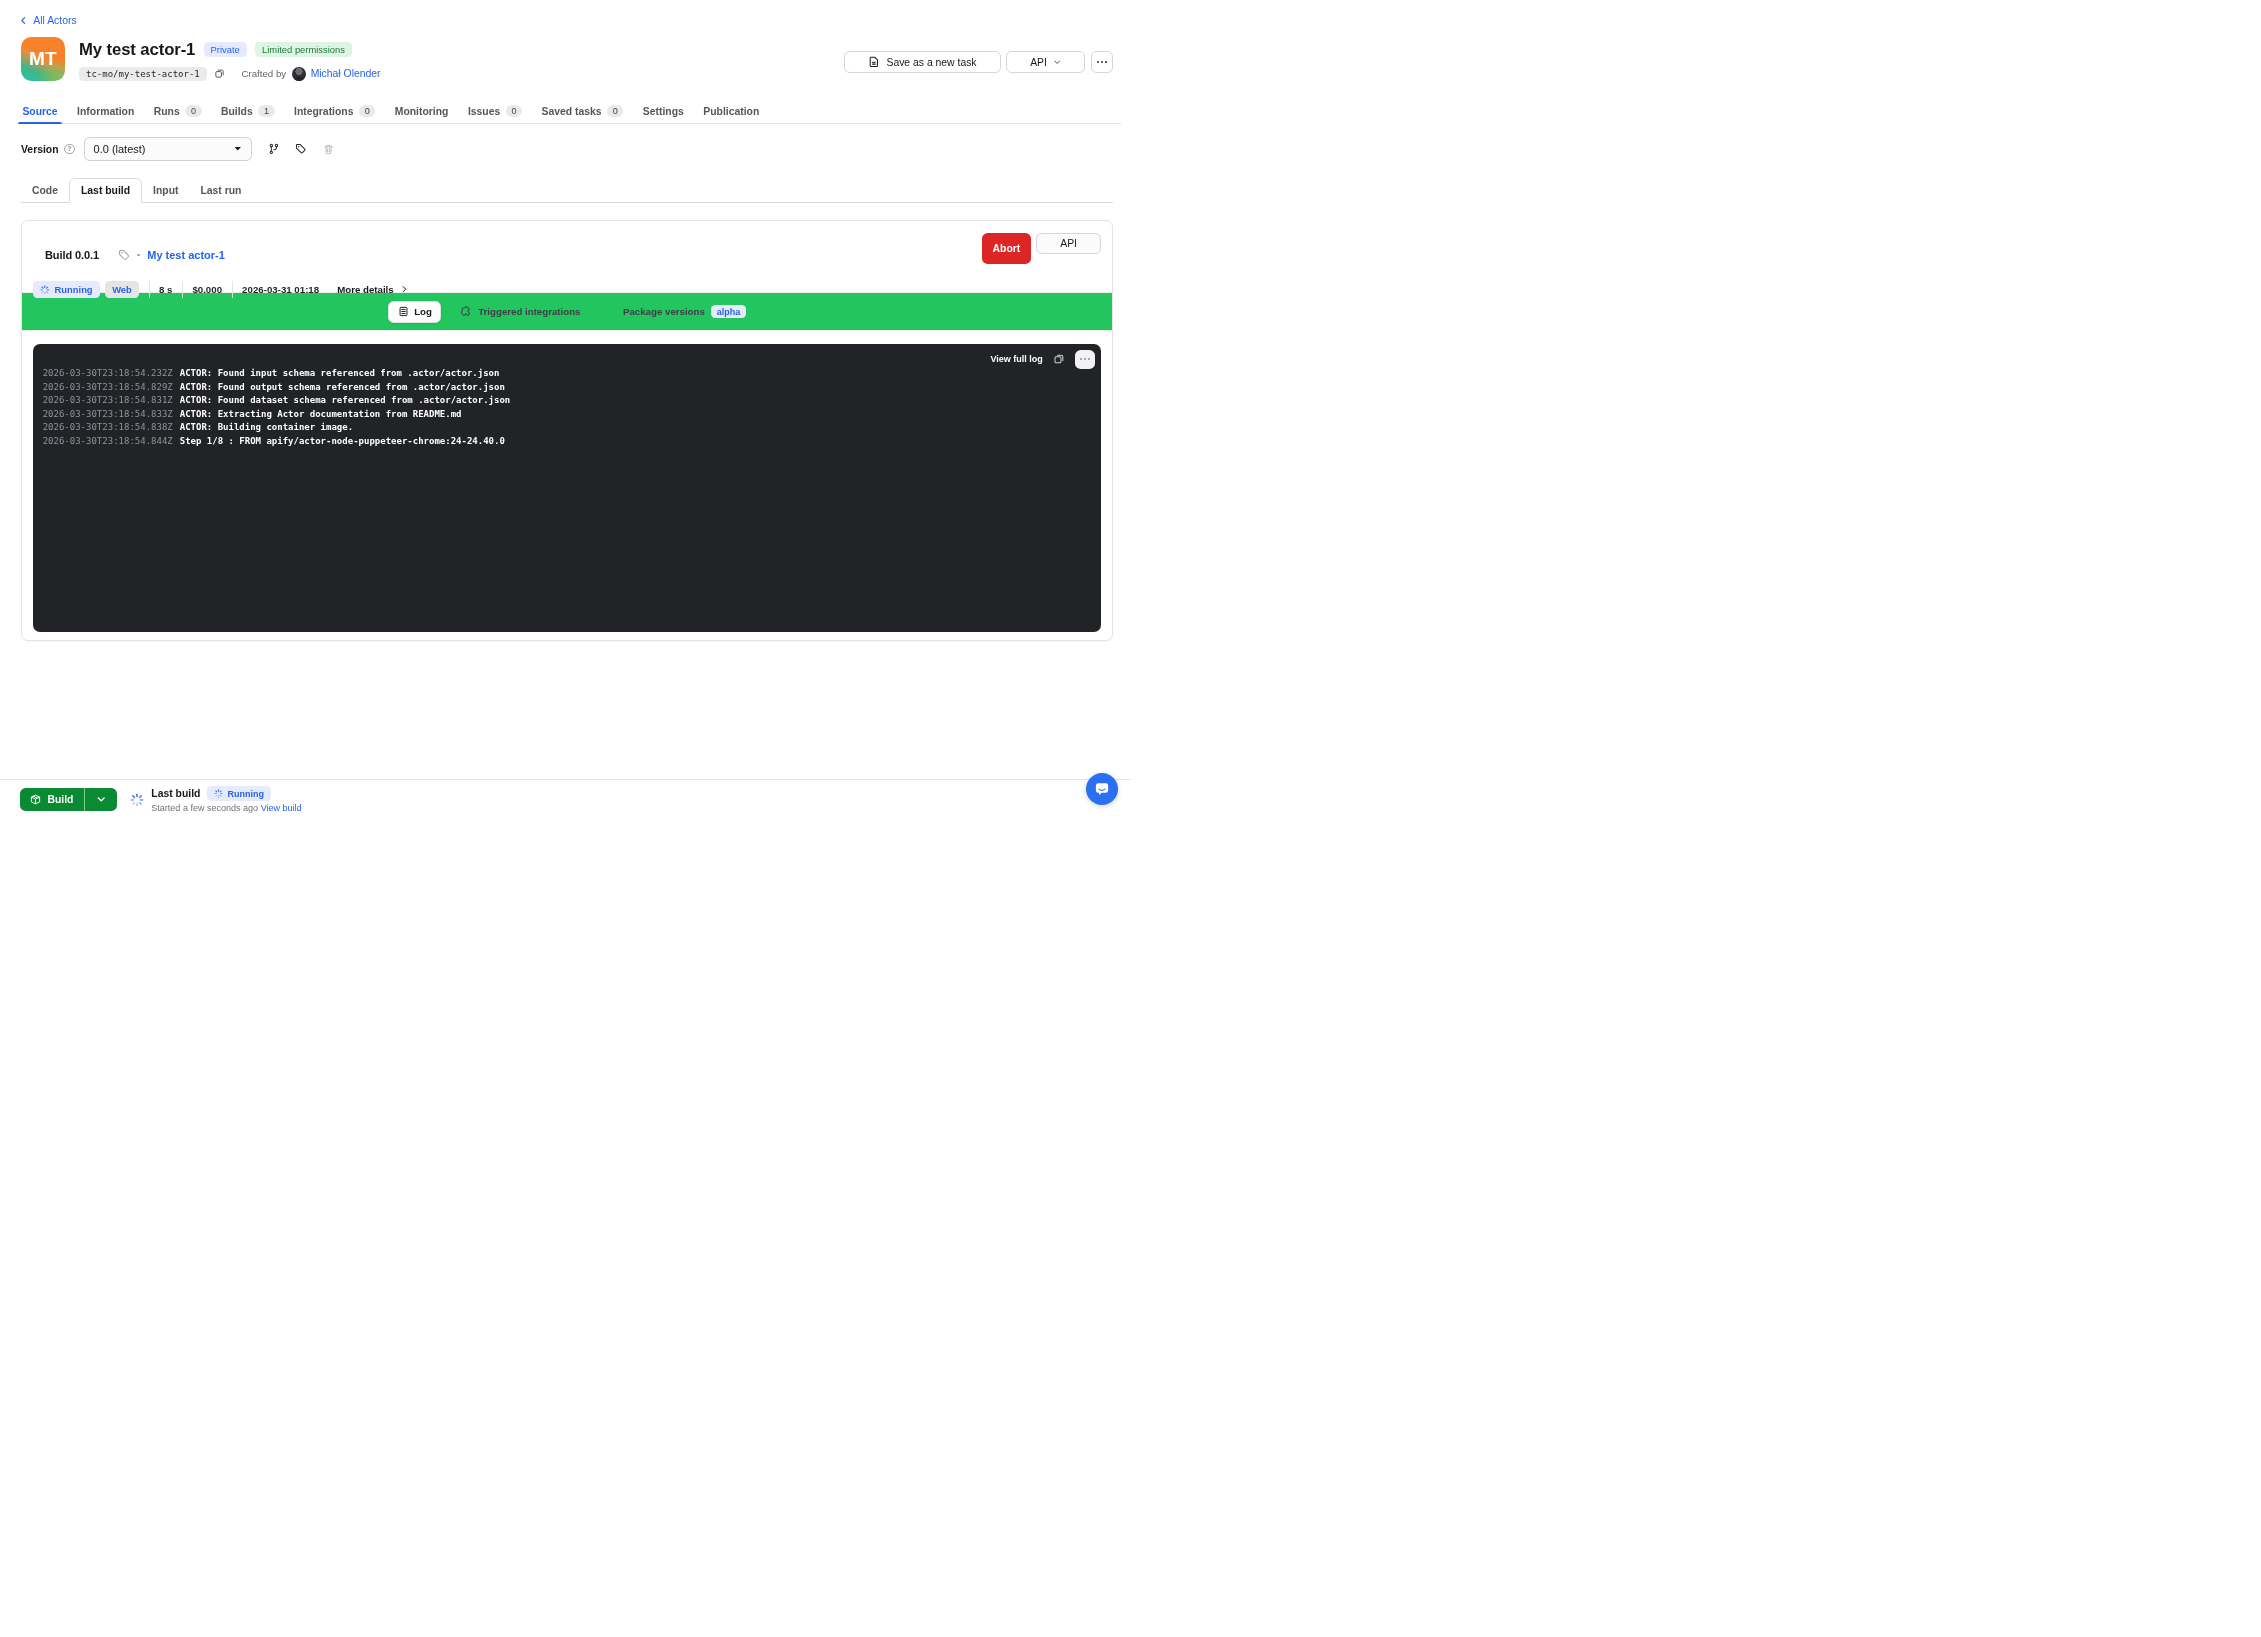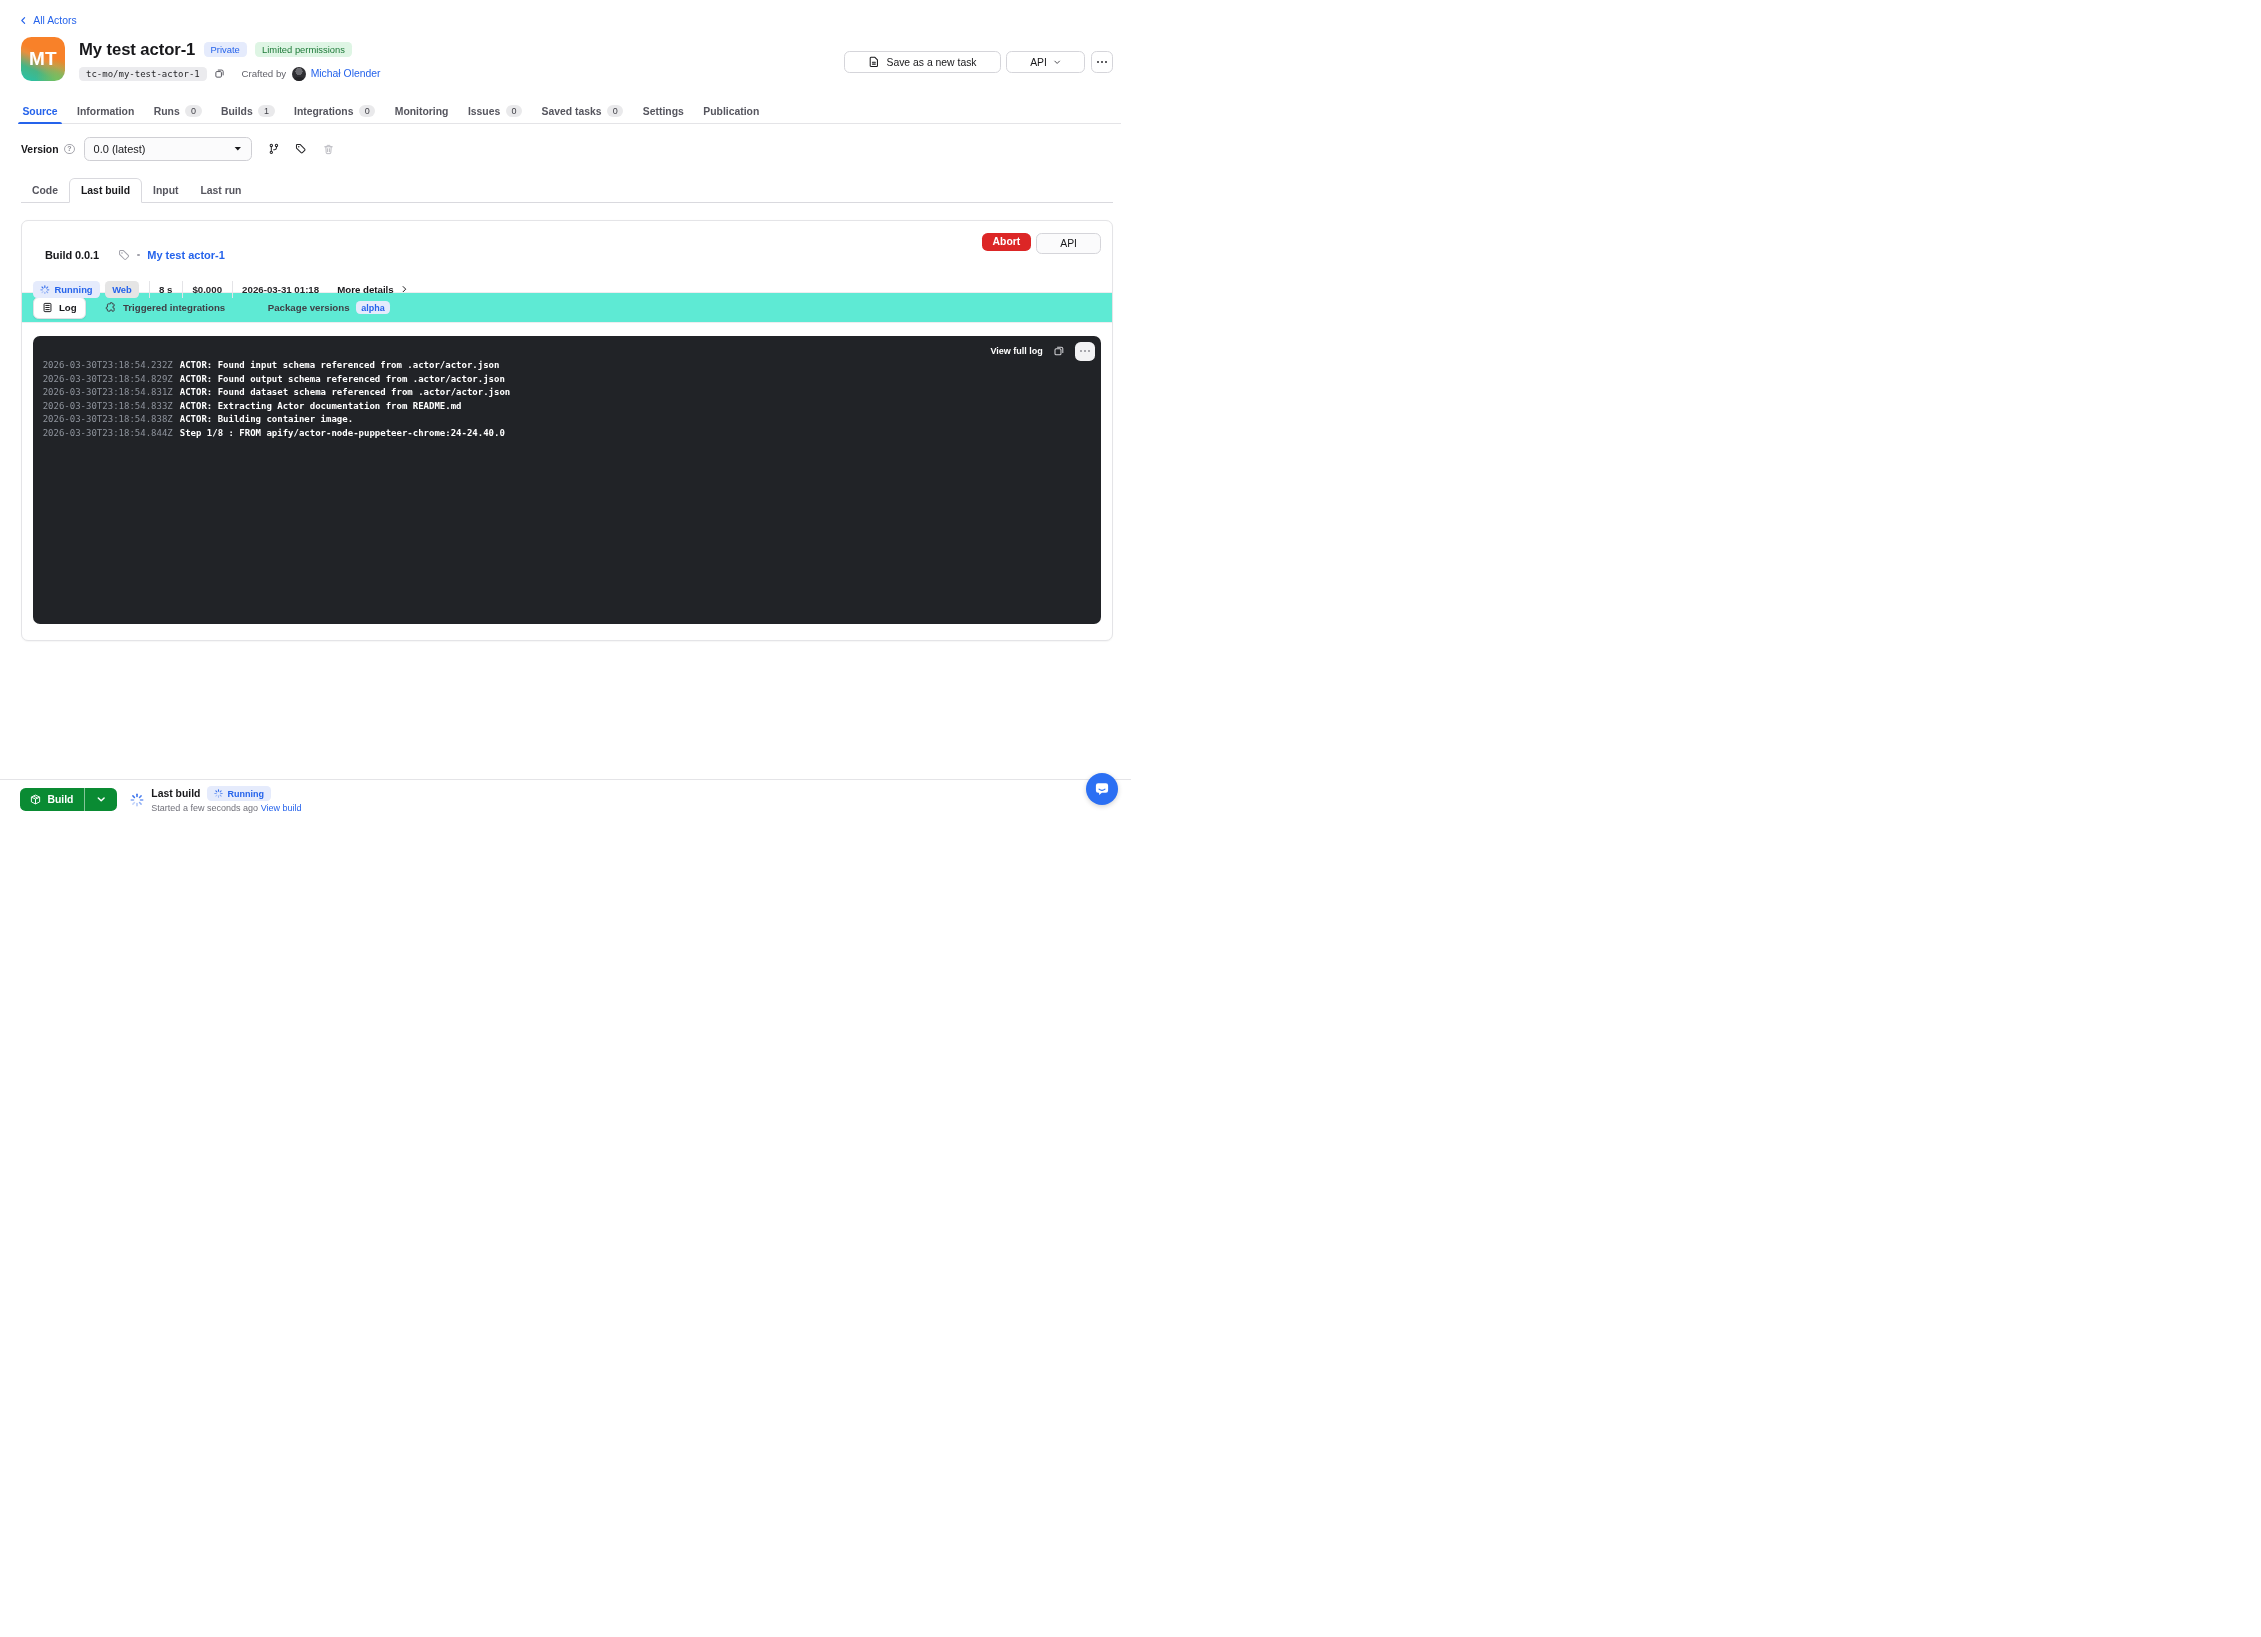--- a/index.html
+++ b/index.html
@@ -86,28 +86,28 @@
   .status-row { display:flex; align-items:center; margin-top:8.3px; }
   .status-badge { display:inline-flex; align-items:center; gap:4.9px; background:#e5ebfc; color:#2563eb;
     height:16.7px; padding:0 7px; border-radius:4.2px; font-size:9.4px; font-weight:600; }
   .origin-badge { margin-left:5.6px; background:#e5e5e5; color:#2563eb; height:16.7px; padding:0 7px;
     border-radius:4.2px; font-size:9.4px; font-weight:600; display:inline-flex; align-items:center; }
   .vsep { width:0.7px; height:16.7px; background:#e4e4e7; margin:0 9.7px; }
   .meta-val { font-size:9.7px; font-weight:600; color:#27272a; }
   .more-details { margin-left:18px; display:flex; align-items:center; gap:6.2px; font-size:9.7px;
     font-weight:600; color:#18181b; cursor:pointer; }
   .head-actions { position:absolute; top:11.8px; right:11px; display:flex; gap:5.6px; }
-  .btn-danger { height:18px; background:#dc2626; color:#fff; border:none; border-radius:5.6px;
+  .btn-danger { height:31px; background:#dc2626; color:#fff; border:none; border-radius:5.6px;
     padding:0 10.4px; font-size:10.4px; font-weight:600; cursor:pointer; font-family:inherit; }
   .btn-sm { height:21.5px; background:#fbfbfc; }
 
   
-  .card-toolbar { height:31px; box-sizing:border-box; background:#5eead4;
+  .card-toolbar { height:39px; box-sizing:border-box; background:#22c55e;
     border-top:0.7px solid #ededf0; border-bottom:0.7px solid #ededf0;
-    display:flex; align-items:center; padding:0 11px; }
+    display:flex; align-items:center; padding:0 11px;justify-content:center; }
   .log-btn { background:#fff; border:0.7px solid #e0e0e4; box-shadow:0 0.7px 1.4px rgba(0,0,0,.07);
     border-radius:5.6px; height:22px; padding:0 8.3px; display:flex; align-items:center; gap:5.6px;
     font-size:9.7px; font-weight:600; color:#18181b; cursor:pointer; font-family:inherit; }
   .tool-item { margin-left:19px; display:flex; align-items:center; gap:6.2px; font-size:9.7px;
     font-weight:600; color:#3f3f46; cursor:pointer; }
   .pkg-wrap { margin-left:21.5px; display:flex; align-items:center; font-size:9.7px; font-weight:600;
     color:#3f3f46;padding-left:21px; }
   .pkg-badge { margin-left:6.2px; background:#e5ebfc; color:#2563eb; font-size:9px; font-weight:600;
     padding:1.4px 5.6px; border-radius:4.2px; cursor:pointer; }
 

